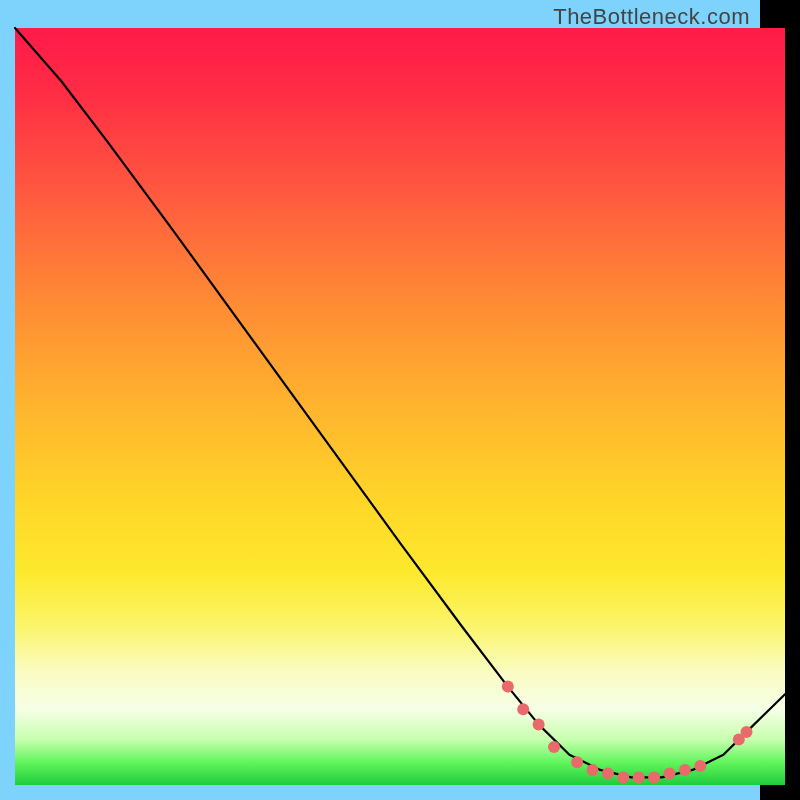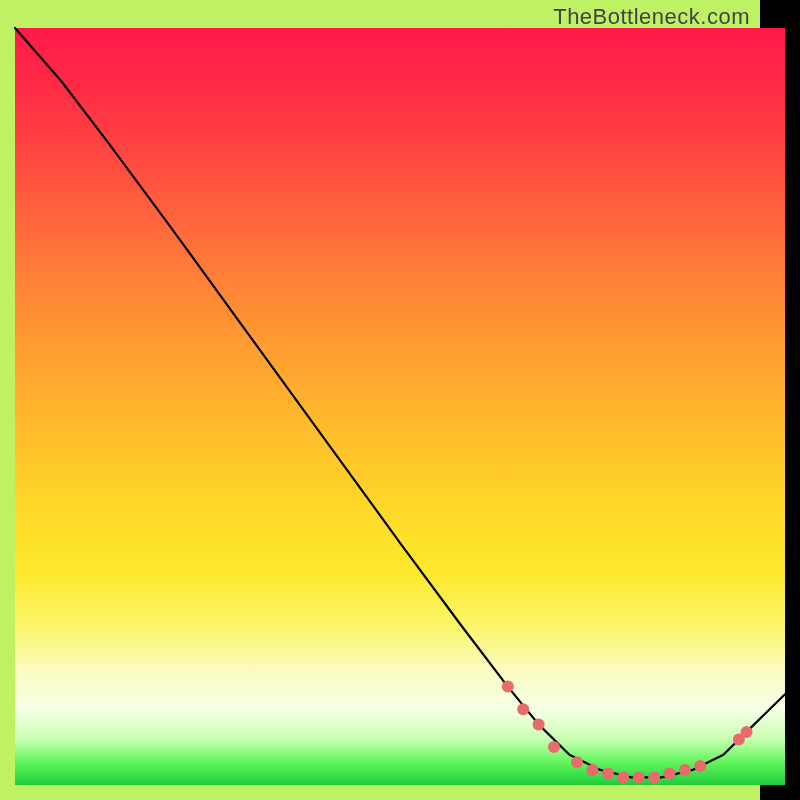--- a/index.html
+++ b/index.html
@@ -8,21 +8,21 @@
     background: #000;
     width: 800px;
     height: 800px;
     overflow: hidden;
     font-family: Arial, Helvetica, sans-serif;
   }
   .chart-container {
     position: relative;
     width: 760px;
     height: 800px;
-    background: #bef264;
+    background: #7dd3fc;
   }
   .attribution {
     position: absolute;
     top: 4px;
     right: 10px;
     color: #444;
     font-size: 22px;
     font-weight: 500;
     letter-spacing: 0.5px;
   }

